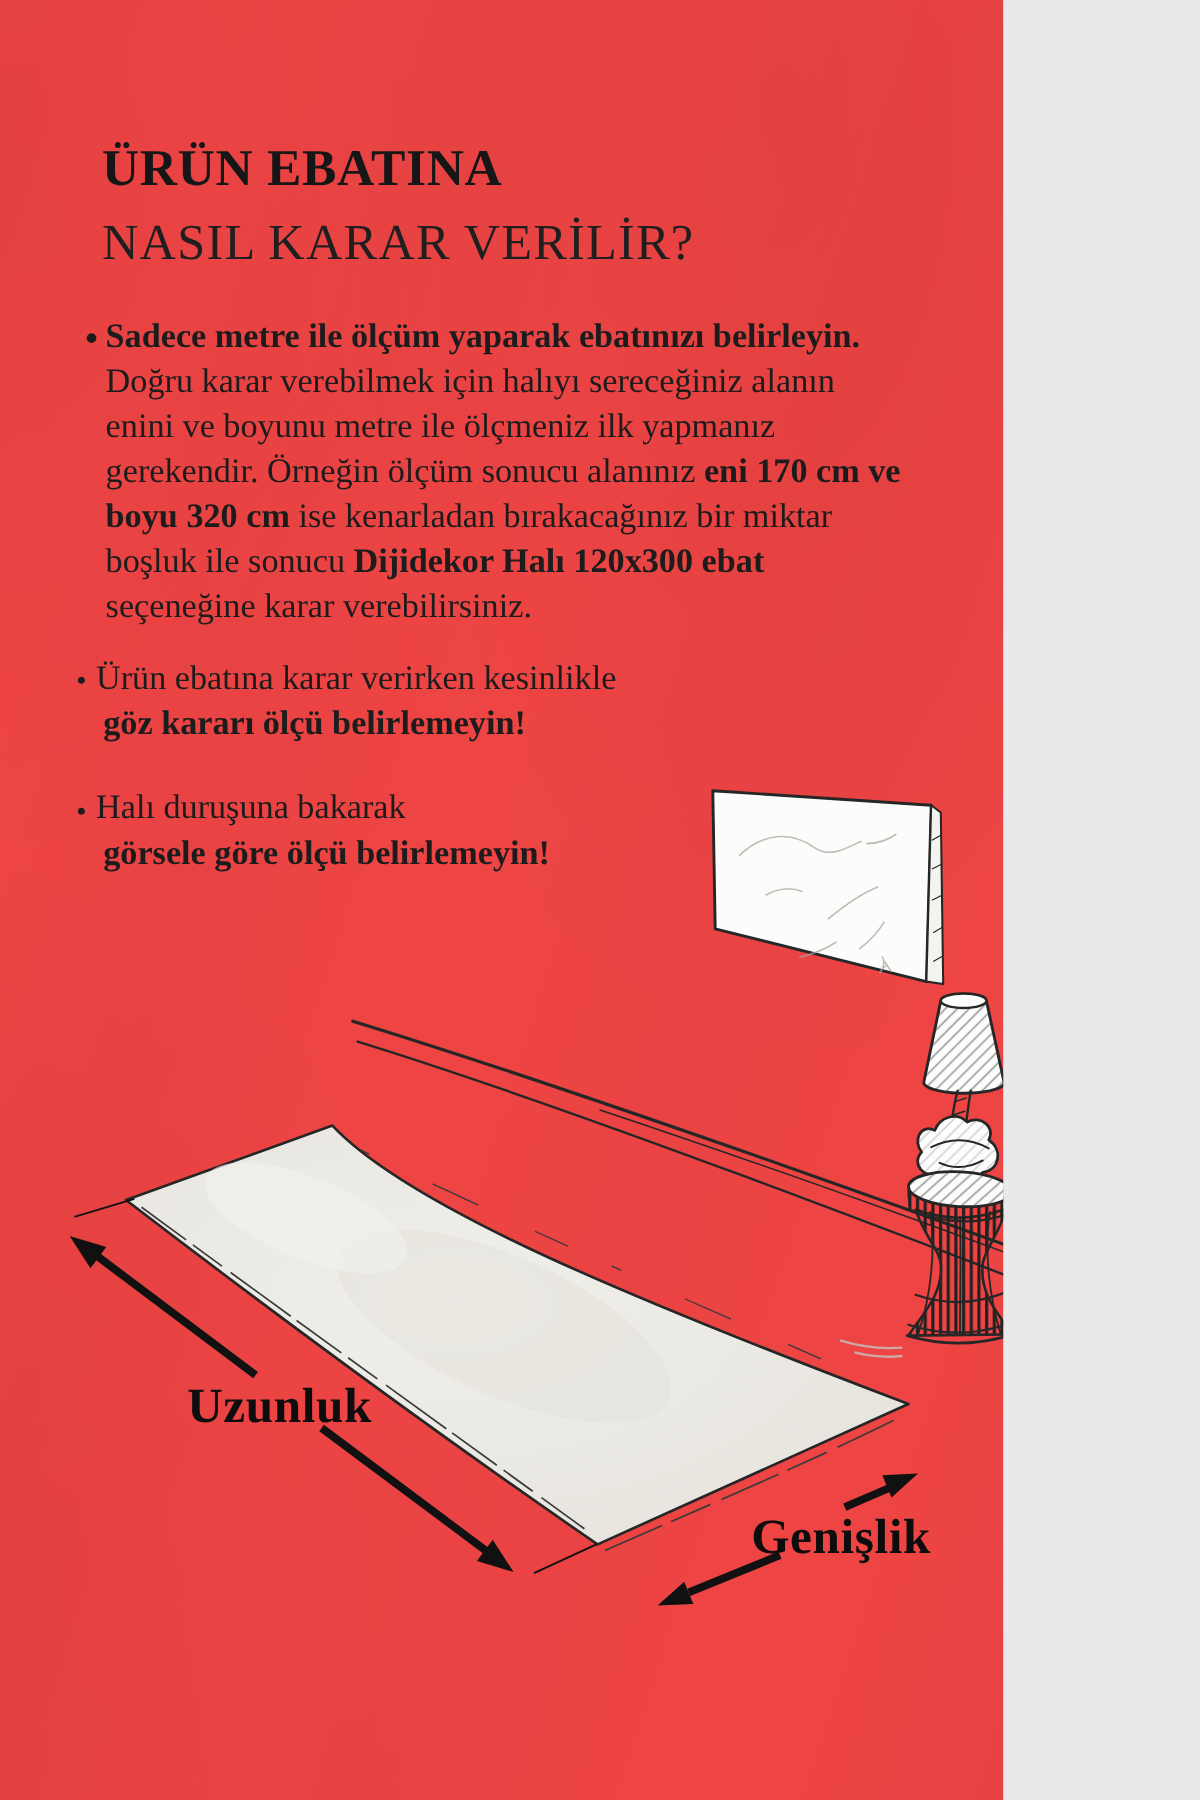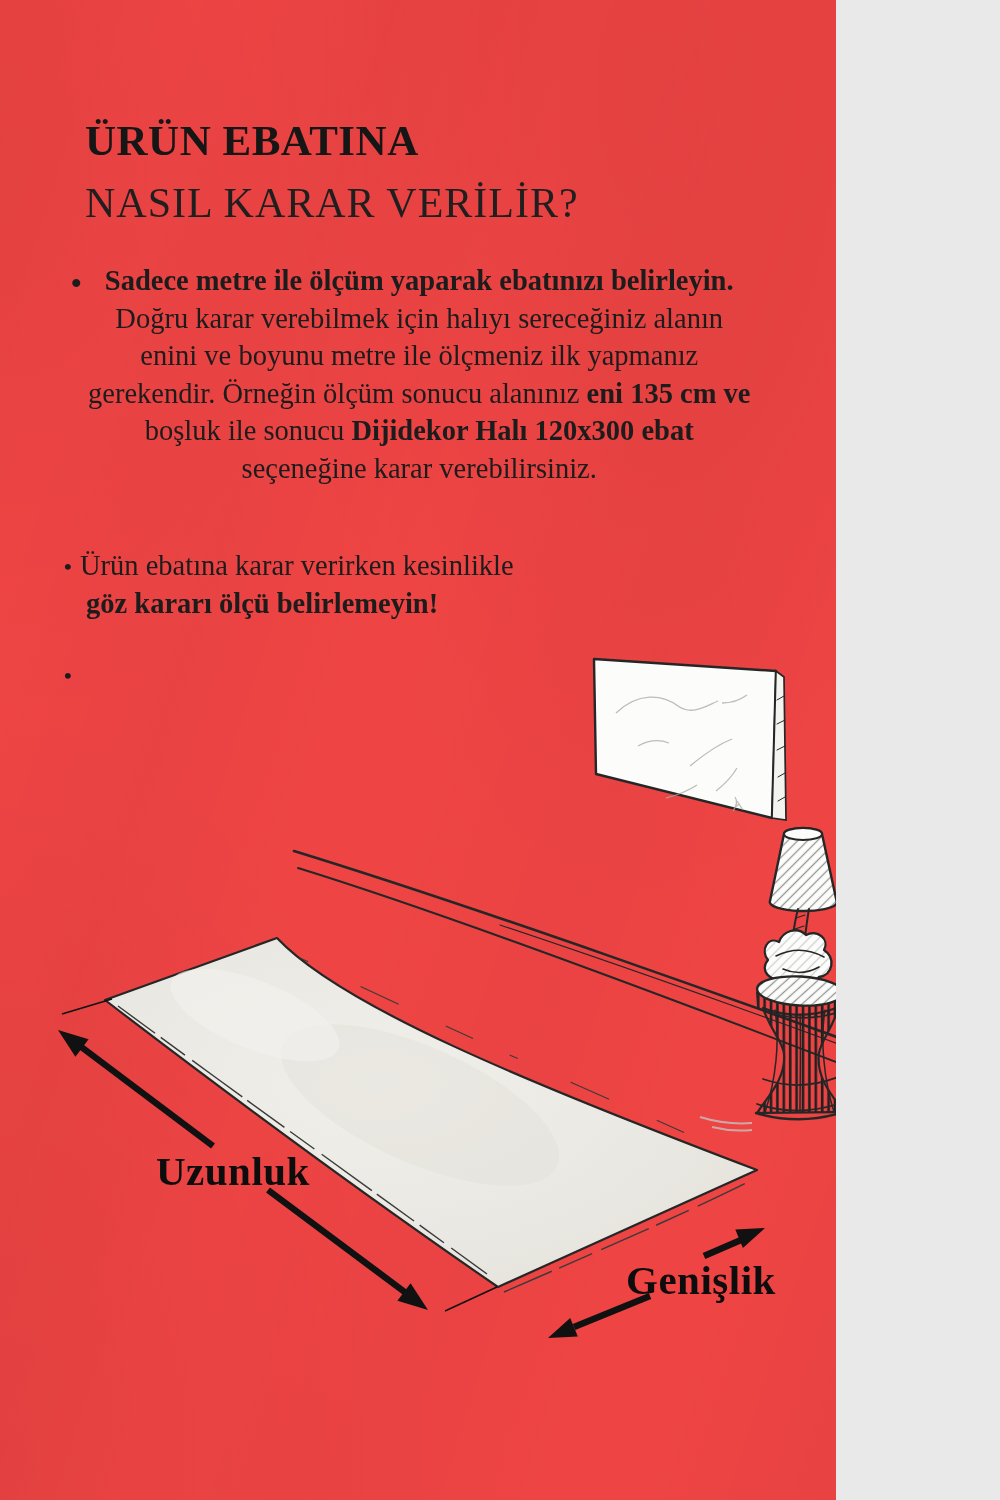--- a/index.html
+++ b/index.html
@@ -14,21 +14,21 @@
       radial-gradient(ellipse at 0% 98%, rgba(0,0,0,0.04), transparent 38%),
       radial-gradient(ellipse at 2% 12%, rgba(0,0,0,0.035), transparent 30%),
       linear-gradient(108deg, rgba(0,0,0,0.02) 0%, rgba(0,0,0,0) 14%,
         rgba(0,0,0,0.022) 30%, rgba(255,255,255,0) 46%,
         rgba(0,0,0,0.018) 66%, rgba(255,255,255,0) 82%, rgba(0,0,0,0.028) 100%);
   }
   .abs{position:absolute;}
   .title1{left:85px;top:116px;font-size:43px;font-weight:800;letter-spacing:.5px;color:#161616;}
   .title2{left:85px;top:179px;font-size:42px;font-weight:400;letter-spacing:1px;color:#1f1f1f;text-align:center;}
   .bul{font-size:28.5px;line-height:37.5px;color:#1c1c1c;white-space:nowrap;}
-  .b1{left:88px;top:262px;text-align:center;}
+  .b1{left:88px;top:262px;}
   .b2{left:80px;top:547px;}
   .b3{left:80px;top:655px;}
   .bold{font-weight:700;}
   .ind{padding-left:6px;}
   .mark{position:absolute;font-weight:700;color:#1c1c1c;line-height:1;}
   #m1{left:71px;top:268px;font-size:30px;}
   #m2{left:64px;top:556px;font-size:22px;}
   #m3{left:64px;top:665px;font-size:22px;}
   .dimlabel{font-size:41px;font-weight:700;letter-spacing:.5px;color:#0d0d0d;}
   #lbl-uzunluk{left:156px;top:1147px;}
@@ -45,31 +45,34 @@
   <div class="abs title2">NASIL KARAR VERİLİR?</div>
 
   <span class="mark" id="m1">•</span>
   <span class="mark" id="m2">•</span>
   <span class="mark" id="m3">•</span>
 
   <div class="abs bul b1">
     <div class="ln"><span class="bold">Sadece metre ile ölçüm yaparak ebatınızı belirleyin.</span></div>
     <div class="ln"><span>Doğru karar verebilmek için halıyı sereceğiniz alanın</span></div>
     <div class="ln"><span>enini ve boyunu metre ile ölçmeniz ilk yapmanız</span></div>
-    <div class="ln"><span>gerekendir. Örneğin ölçüm sonucu alanınız </span><span class="bold">eni 135 cm ve</span></div>
+    <div class="ln"><span>gerekendir. Örneğin ölçüm sonucu alanınız </span><span class="bold">eni 170 cm ve</span></div>
+    <div class="ln"><span class="bold">boyu 320 cm</span><span> ise kenarladan bırakacağınız bir miktar</span></div>
     <div class="ln"><span>boşluk ile sonucu </span><span class="bold">Dijidekor Halı 120x300 ebat</span></div>
     <div class="ln"><span>seçeneğine karar verebilirsiniz.</span></div>
   </div>
 
   <div class="abs bul b2">
     <div class="ln"><span>Ürün ebatına karar verirken kesinlikle</span></div>
     <div class="ln ind"><span class="bold">göz kararı ölçü belirlemeyin!</span></div>
   </div>
 
   <div class="abs bul b3">
+    <div class="ln"><span>Halı duruşuna bakarak</span></div>
+    <div class="ln ind"><span class="bold">görsele göre ölçü belirlemeyin!</span></div>
   </div>
 
   <svg class="abs" style="left:0;top:630px;" width="1000" height="870" viewBox="0 630 1000 870">
     <defs>
       <pattern id="hatch" patternUnits="userSpaceOnUse" width="7" height="7" patternTransform="rotate(45)">
         <line x1="3.5" y1="0" x2="3.5" y2="7" stroke="#2e2e2e" stroke-width="1.3"></line>
       </pattern>
       <pattern id="stripes" patternUnits="userSpaceOnUse" width="6.4" height="10">
         <line x1="3" y1="0" x2="3" y2="10" stroke="#202020" stroke-width="2.6"></line>
       </pattern>

